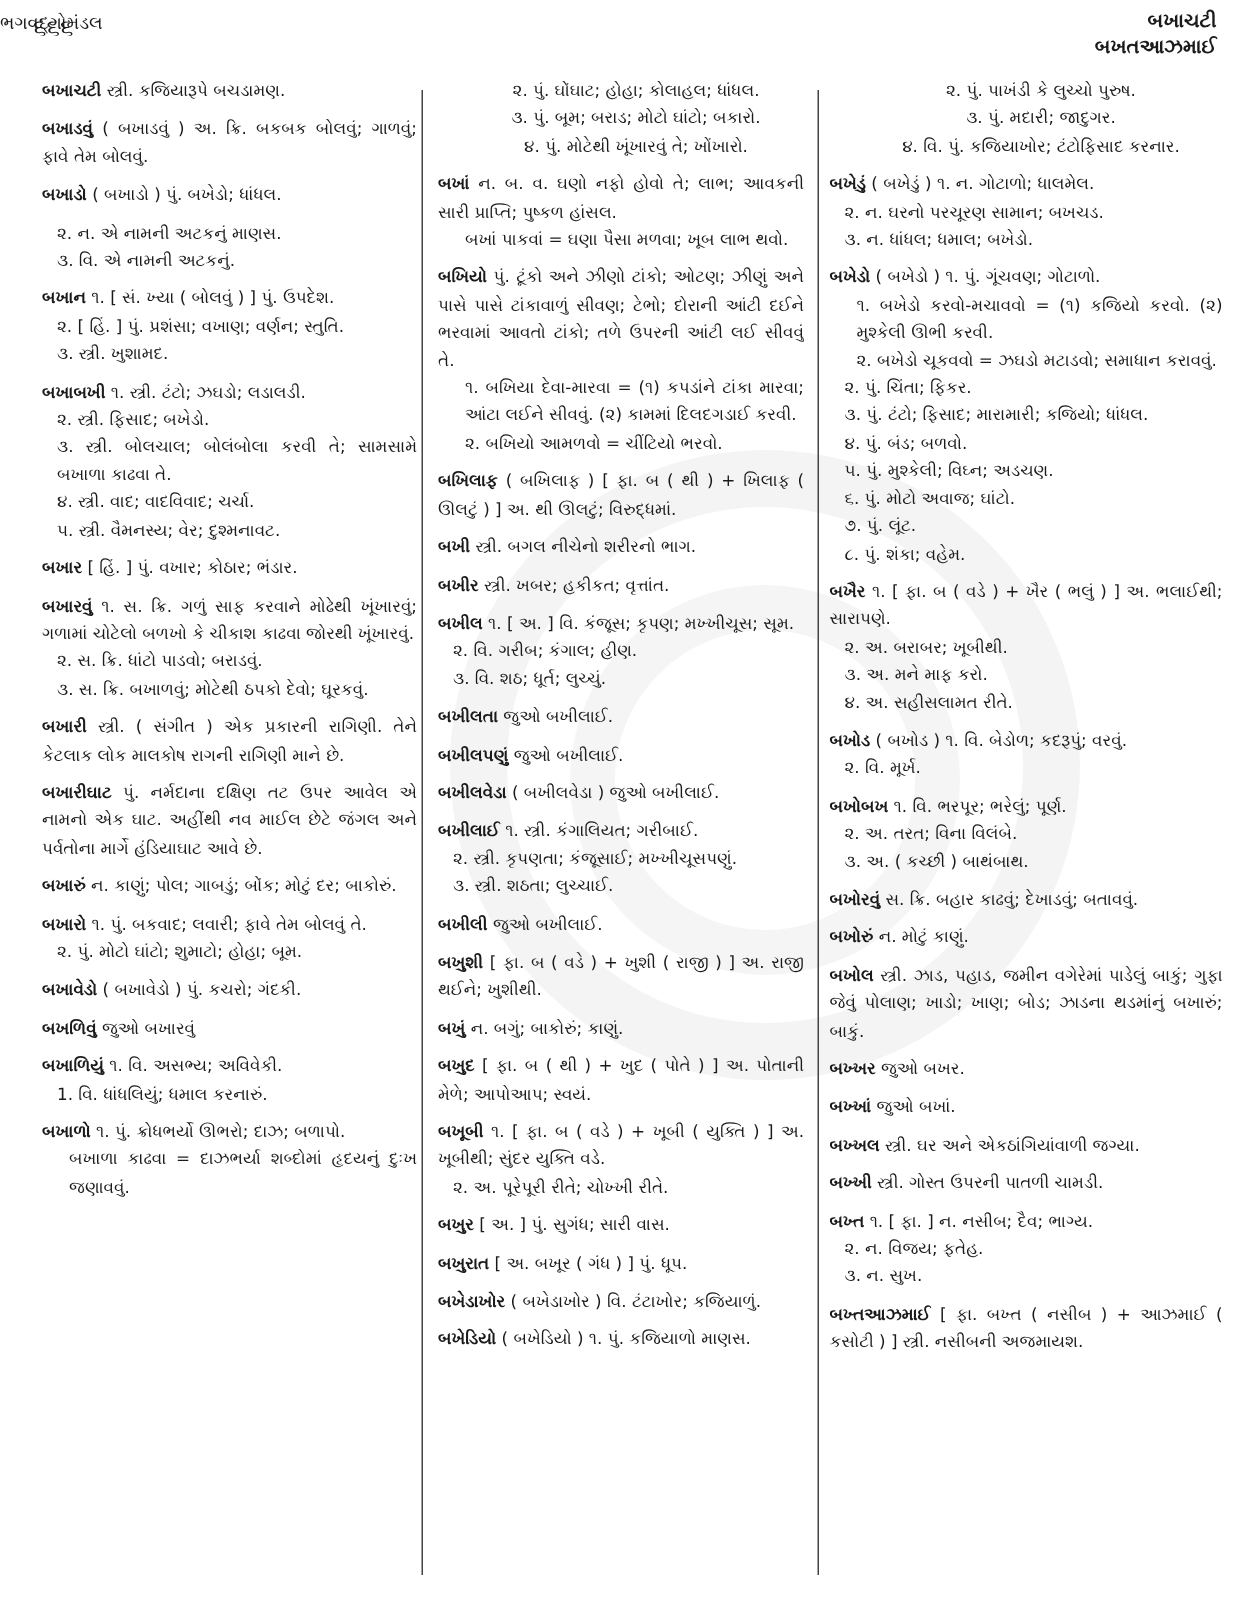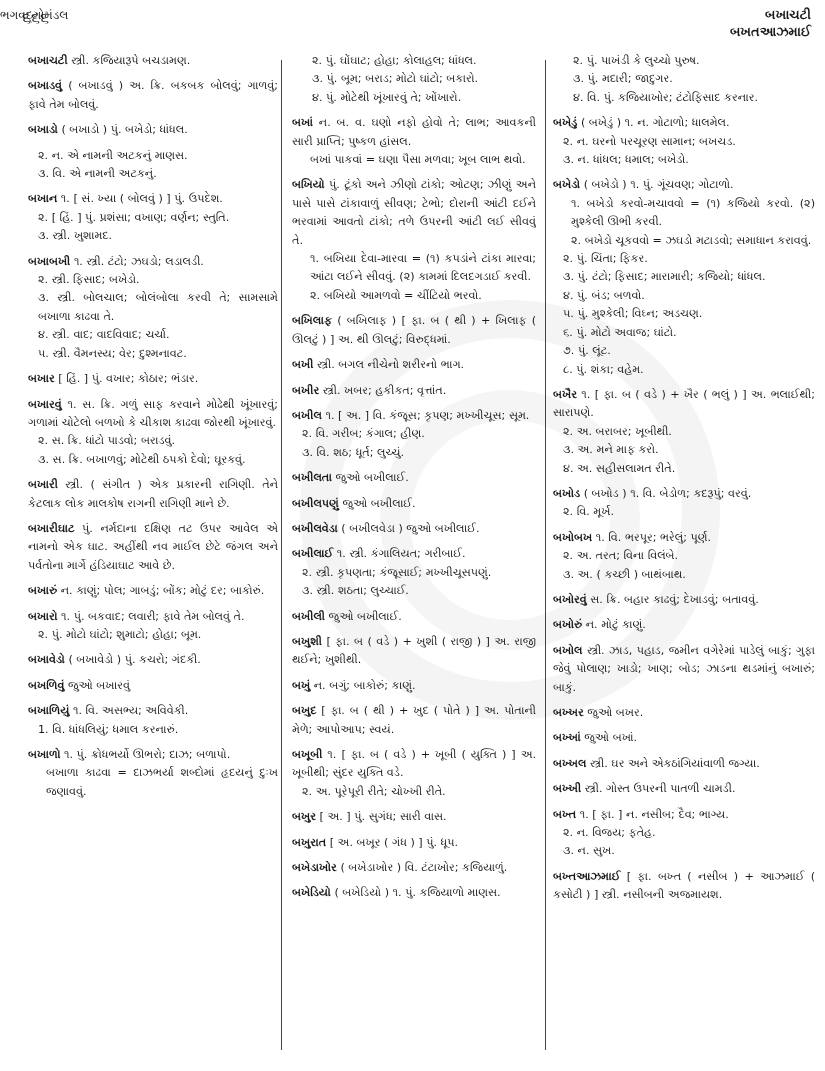--- a/index.html
+++ b/index.html
@@ -27,21 +27,21 @@
   .col2 { left: 292px; width: 244px; }
   .col3 { left: 553px; width: 262px; }
   .sep { position: absolute; top: 8px; width: 1px; height: 990px; background: #444; }
   .sep1 { left: 281px; }
   .sep2 { left: 545px; }
   .entry { margin: 0 0 7px 0; text-align: justify; }
   .entry .hw { font-weight: bold; }
   .entry .body { }
   .sense { padding-left: 10px; margin: 0; }
   .idiom { padding-left: 18px; margin: 0; text-indent: 0; }
-  .cont { margin: 0 0 7px 0; padding-left: 10px; }
+  .cont { margin: 0 0 7px 0; padding-left: 10px; text-align: center; }
 </style>
 </head>
 <body>
 
 <div class="header">
   <span class="page-num">૬૬૬</span>
   <div class="running-title">ભગવદ્ગોમંડલ</div>
   <div class="guide-words">
     <div>બખાચટી</div>
     <div>બખતઆઝમાઈ</div>

